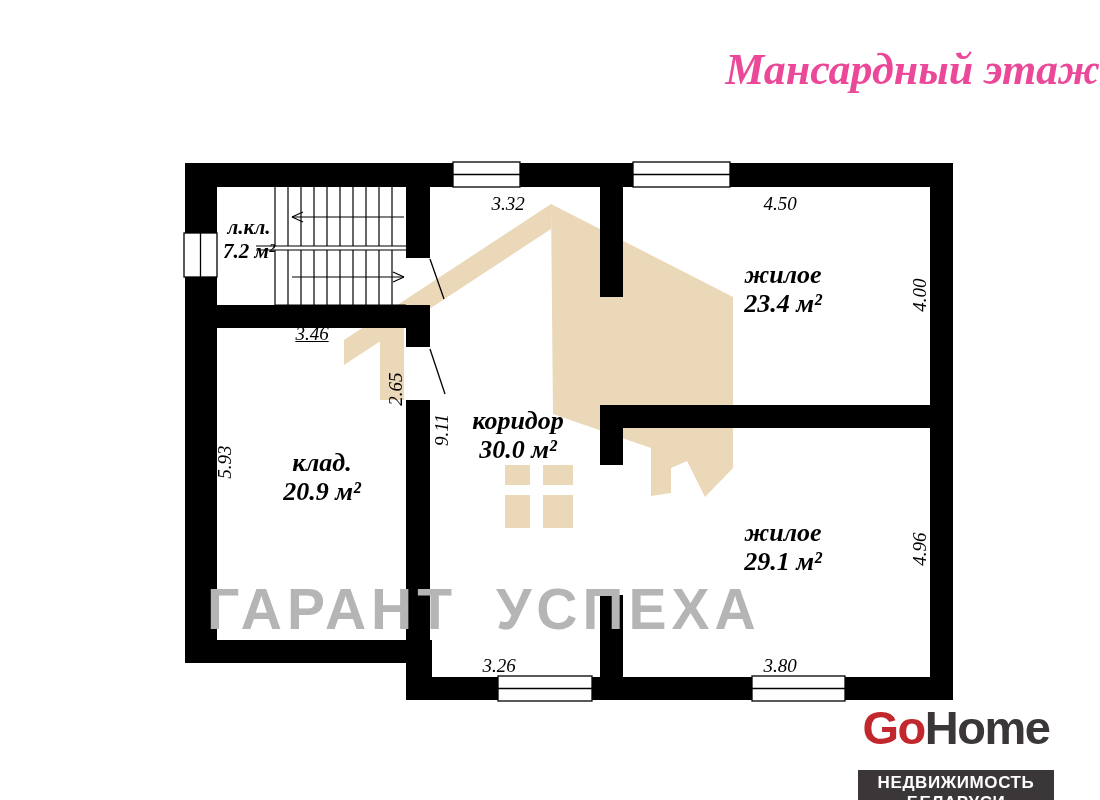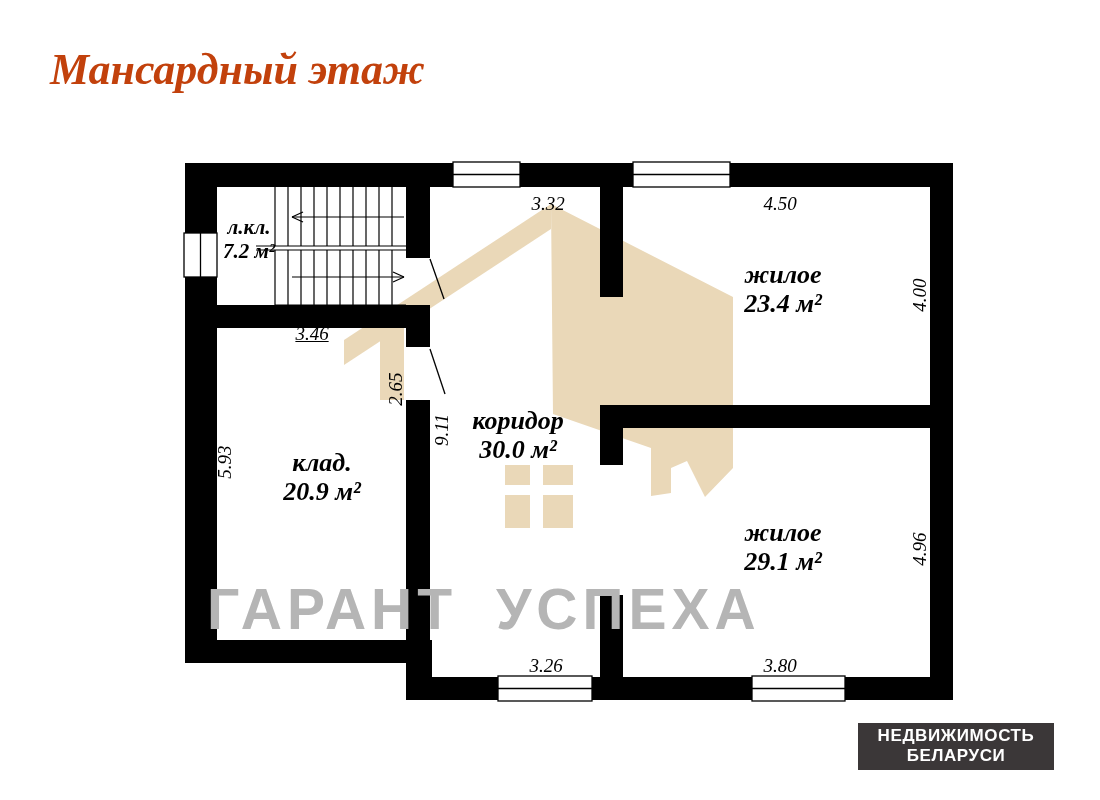--- a/index.html
+++ b/index.html
@@ -1,19 +1,19 @@
 <!DOCTYPE html>
 <html style="--wall: #000000; --watermark_house: #ead8b8; --watermark_text: #b5b5b5; --logo_red: #c1272d; --logo_dark: #3b3738;"><head>
 <meta charset="utf-8">
 <style>
   html,body{margin:0;padding:0;background:#ffffff;}
   .canvas{position:relative;width:1100px;height:800px;background:#fff;overflow:hidden;
           font-family:"Liberation Serif","DejaVu Serif",serif;}
-  .title{position:absolute;left:50px;top:44px;width:1050px;text-align:left;
-         font-weight:bold;font-style:italic;font-size:44px;color:#c2410c;z-index:3;}
+  .title{position:absolute;left:50px;top:44px;width:1050px;text-align:right;
+         font-weight:bold;font-style:italic;font-size:44px;color:#ec4899;z-index:3;}
   
   .w{position:absolute;background:var(--wall,#000);z-index:1;}
   
   .lines{position:absolute;left:0;top:0;z-index:2;}
   
   .rlabel{position:absolute;transform:translate(-50%,0);text-align:center;z-index:3;
           font-weight:bold;font-style:italic;font-size:26px;line-height:1.12;color:#000;white-space:nowrap;}
   .rlabel.small{font-size:21px;}
   
   .dim{position:absolute;transform:translate(-50%,-50%);font-style:italic;font-size:19px;
@@ -145,42 +145,43 @@
   </div>
   <div class="rlabel" style="left:783px;top:260px;">
     <span>жилое</span><br>
     <span>23.4 м²</span>
   </div>
   <div class="rlabel" style="left:783px;top:518px;">
     <span>жилое</span><br>
     <span>29.1 м²</span>
   </div>
 
-  <div class="dim" style="left:548px;top:204px;font-style:italic;">3.32</div>
+  <div class="dim" style="left:508px;top:204px;font-style:italic;">3.32</div>
   <div class="dim" style="left:780px;top:204px;">4.50</div>
   <div class="dim rot" style="left:920px;top:295px;">4.00</div>
   <div class="dim" style="left:312px;top:334px;text-decoration:underline;">3.46</div>
   <div class="dim rot" style="left:225px;top:462px;">5.93</div>
   <div class="dim rot" style="left:396px;top:389px;">2.65</div>
   <div class="dim rot" style="left:442px;top:430px;">9.11</div>
   <div class="dim rot" style="left:920px;top:549px;">4.96</div>
-  <div class="dim" style="left:546px;top:666px;">3.26</div>
+  <div class="dim" style="left:499px;top:666px;">3.26</div>
   <div class="dim" style="left:780px;top:666px;">3.80</div>
 
   <svg class="house" width="1100" height="800" viewBox="0 0 1100 800">
     <g fill="var(--watermark_house,#ead8b8)">
       <polygon points="344,340 551,204 551,229 344,365"></polygon>
       <rect x="380" y="318" width="24" height="82"></rect>
       <polygon points="551,204 733,297 733,468 705,497 687,461 671,468 671,493 651,496 651,448 553,414"></polygon>
       <rect x="505" y="465" width="25" height="20"></rect>
       <rect x="543" y="465" width="30" height="20"></rect>
       <rect x="505" y="495" width="25" height="33"></rect>
       <rect x="543" y="495" width="30" height="33"></rect>
     </g>
   </svg>
 
   <div class="wm wm1">ГАРАНТ УСПЕХА</div>
 
   <div class="logo">
+    <span class="word"><span class="go">Go</span><span class="home">Home</span></span>
     <span class="bar">НЕДВИЖИМОСТЬ БЕЛАРУСИ</span>
   </div>
 
 </div>
 
 </body></html>

